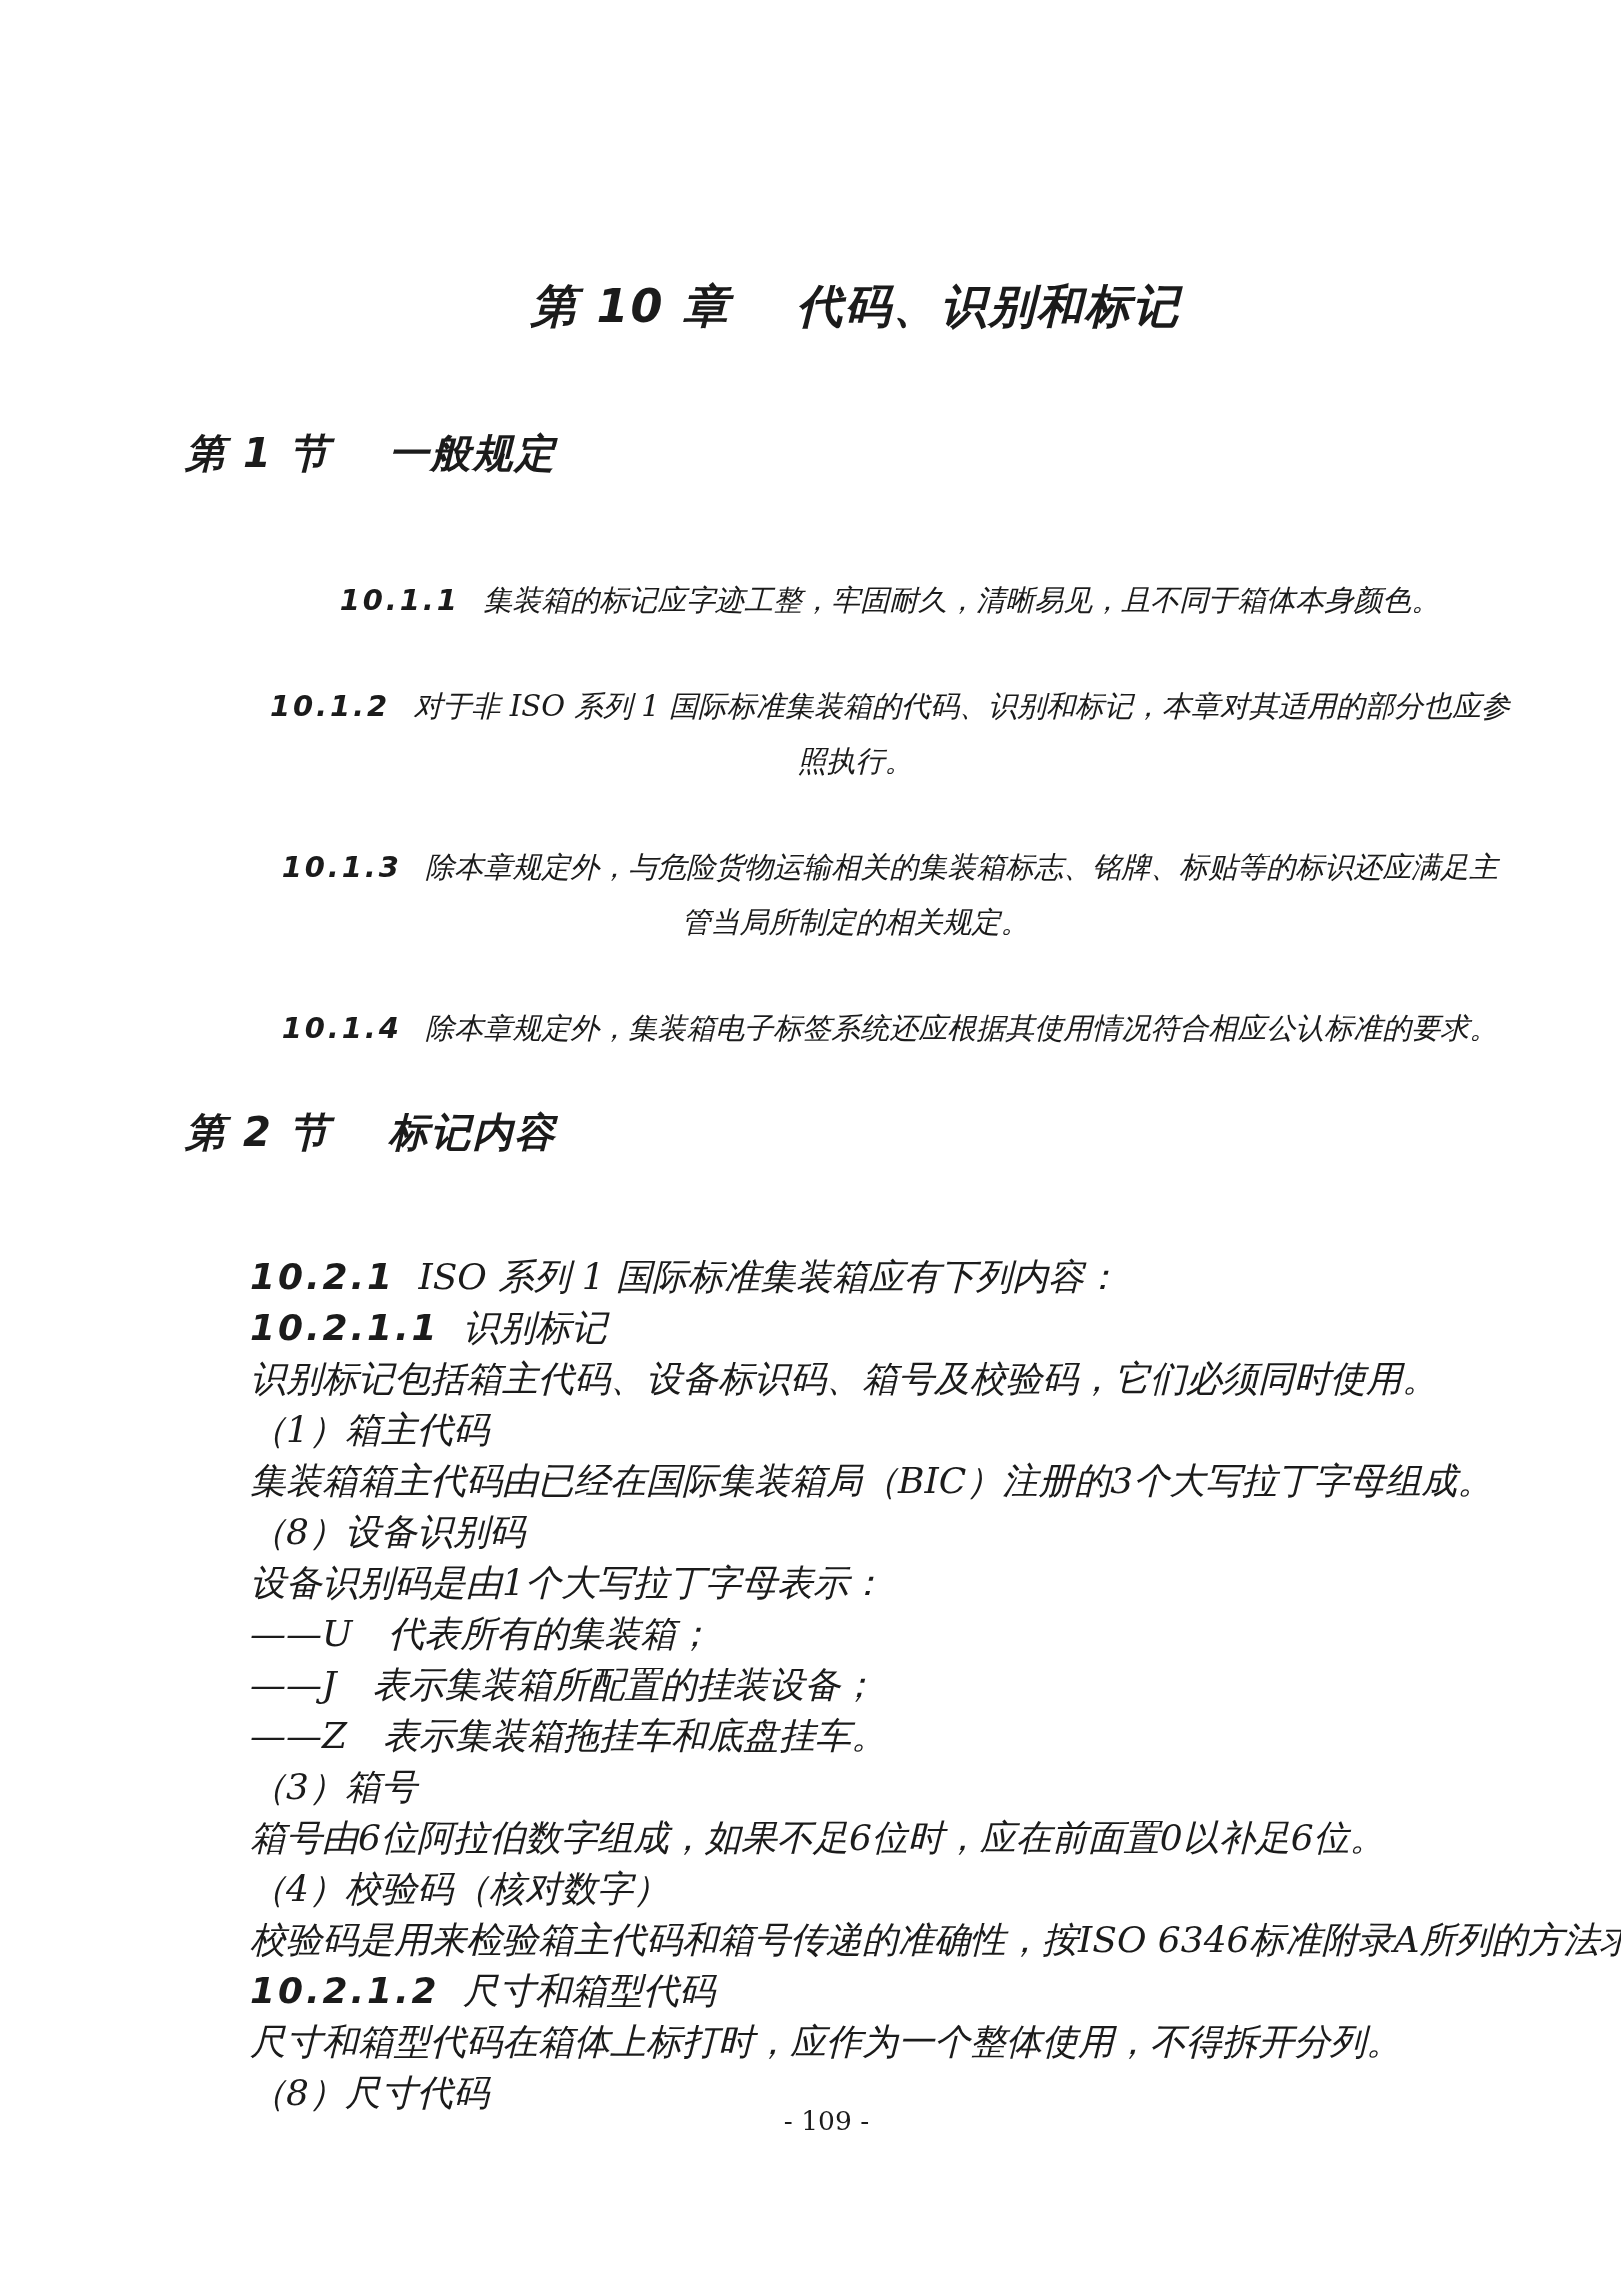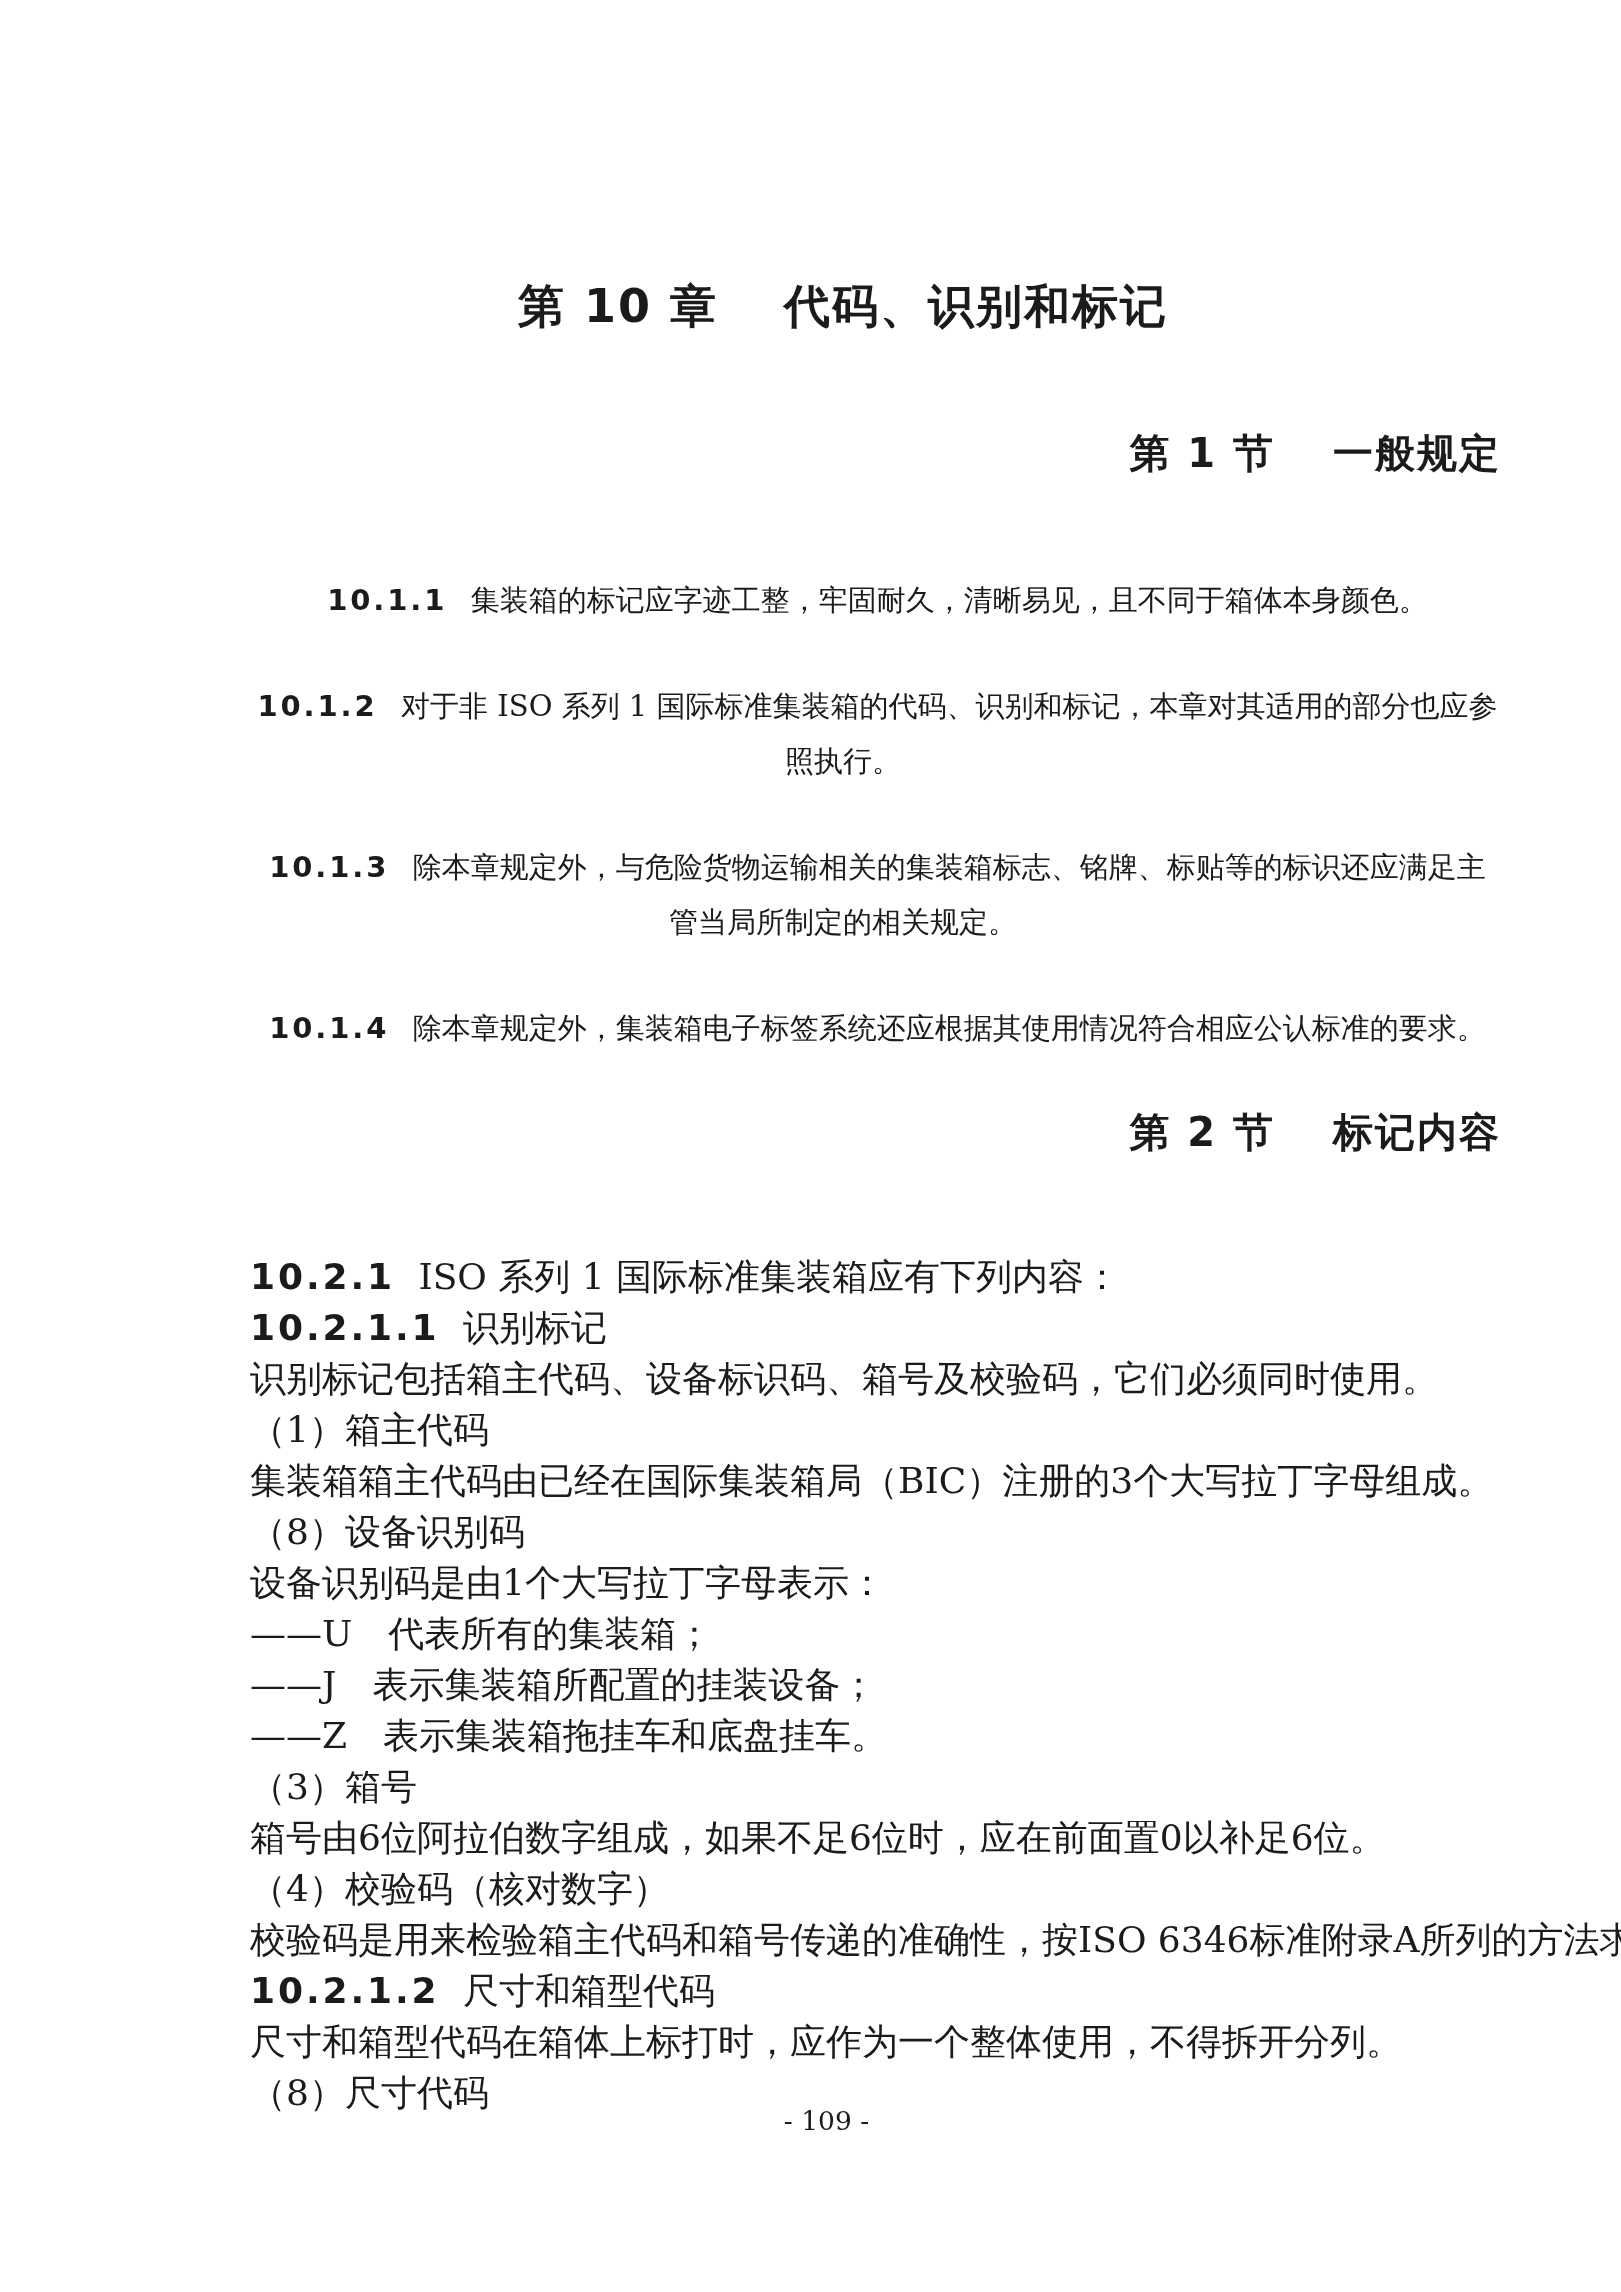--- a/index.html
+++ b/index.html
@@ -10,33 +10,34 @@
   .page {
     position: relative;
     width: 1621px;
     height: 2293px;
     background: #ffffff;
     color: #1b1b1b;
     font-family: "DejaVu Serif", "Liberation Serif", serif;
     overflow: hidden;
   }
   .content {
-    padding: 282px 120px 0 185px;
+    padding: 282px 95px 0 185px;
+    font-style: italic;
   }
   .chapter-title {
     text-align: center;
     font-family: "DejaVu Sans", "Liberation Sans", sans-serif;
     font-weight: bold;
     font-size: 46px;
     line-height: 1.05;
     letter-spacing: 2px;
     white-space: nowrap;
   }
   .section-title {
-    text-align: right;
+    text-align: left;
     font-family: "DejaVu Sans", "Liberation Sans", sans-serif;
     font-weight: bold;
     font-size: 40px;
     line-height: 1.05;
     letter-spacing: 2px;
     white-space: nowrap;
   }
   .section1-title { margin-top: 102px; }
   .section1-body  { margin-top: 99px; }
 

